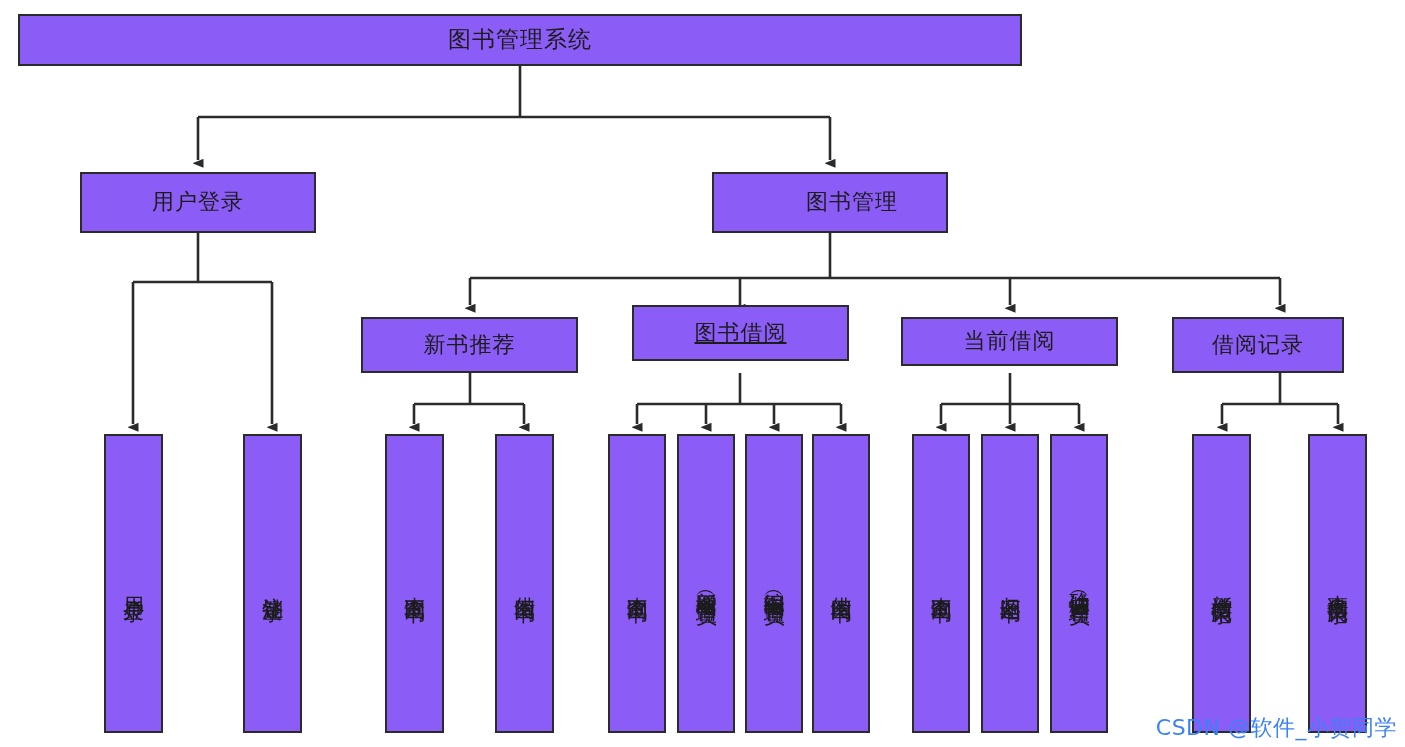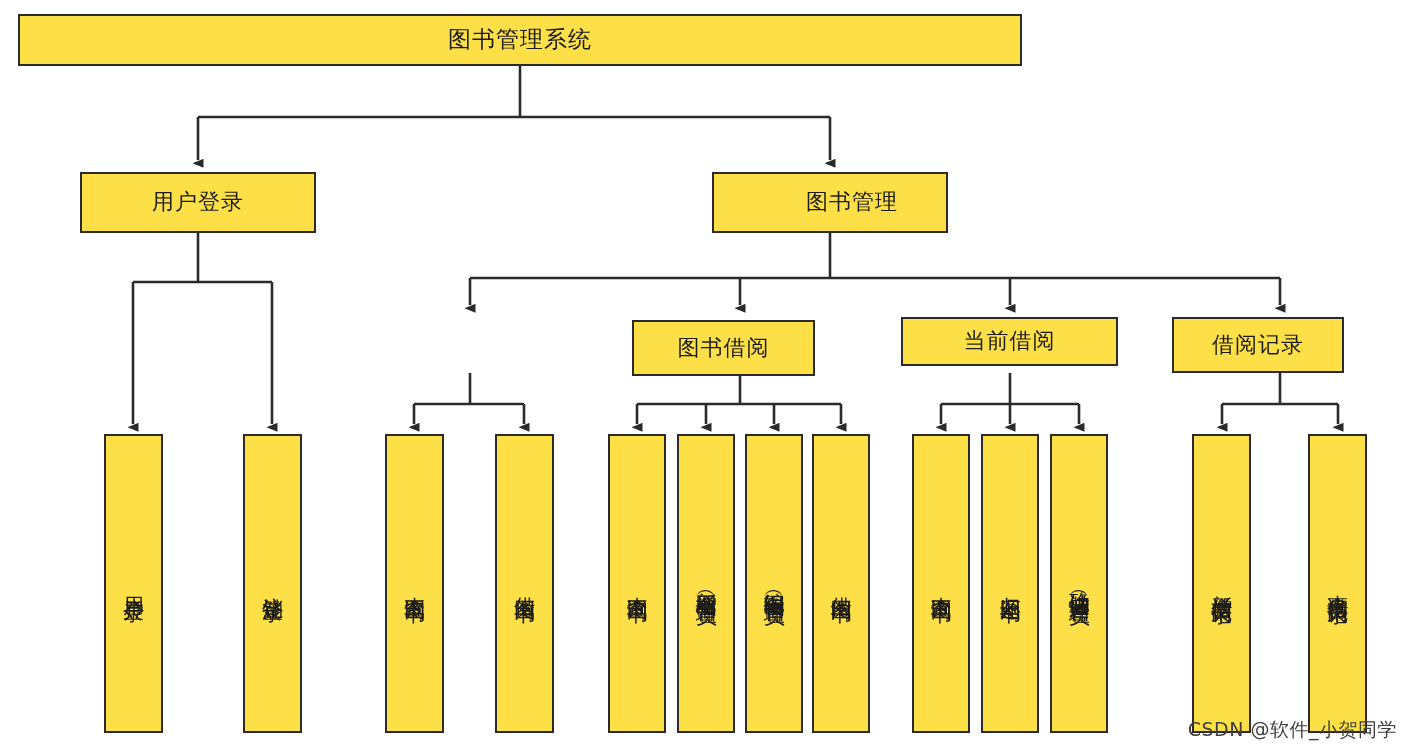--- a/index.html
+++ b/index.html
@@ -16,21 +16,21 @@
   }
   #wires{
     position:absolute;
     left:0;top:0;
     width:1405px;height:747px;
     pointer-events:none;
   }
   .node{
     position:absolute;
     box-sizing:border-box;
-    background:#fde047;
+    background:#8b5cf6;
     border:2.5px solid #2b2b2b;
     display:flex;
     align-items:center;
     justify-content:center;
     color:#1c1c1c;
   }
   
   .node.horiz{
     font-size:22px;
     letter-spacing:1px;
@@ -53,22 +53,22 @@
   .node.vert .vtext{
     writing-mode:vertical-rl;
     text-orientation:upright;
     display:block;
     text-align:center;
   }
   .watermark{
     position:absolute;
     right:8px;
     bottom:4px;
-    font-size:19px;
-    color:#404040;
+    font-size:22px;
+    color:#3b82f6;
     letter-spacing:0.5px;
     white-space:nowrap;
     z-index:5;
     margin-top:16px;
   }
 </style>
 </head>
 <body>
 
 <div id="canvas">
@@ -122,22 +122,23 @@
       <path d="M1338,404 L1338,424" marker-end="url(#arrow)"></path>
     </g>
   </svg>
 
   <div class="node horiz root" style="left:18px;top:14px;width:1004px;height:52px;">图书管理系统</div>
 
   <div class="node horiz" style="left:80px;top:172px;width:236px;height:61px;">用户登录</div>
 
   <div class="node horiz" style="left:712px;top:172px;width:236px;height:61px;padding-left:44px;">图书管理</div>
 
+  <div class="node horiz" style="left:361px;top:317px;width:217px;height:56px;">新书推荐</div>
 
-  <div class="node horiz" style="left:632px;top:320px;width:183px;height:56px;">图书借阅</div>
+  <div class="node horiz" style="left:632px;top:305px;width:217px;height:56px;text-decoration:underline;">图书借阅</div>
 
   <div class="node horiz" style="left:901px;top:317px;width:217px;height:49px;">当前借阅</div>
 
   <div class="node horiz" style="left:1172px;top:317px;width:172px;height:56px;">借阅记录</div>
 
   <div class="node vert" style="left:104px;top:434px;width:59px;height:299px;">
     <span class="vtext">用户登录</span>
   </div>
   <div class="node vert" style="left:243px;top:434px;width:59px;height:299px;">
     <span class="vtext">注销登录</span>

